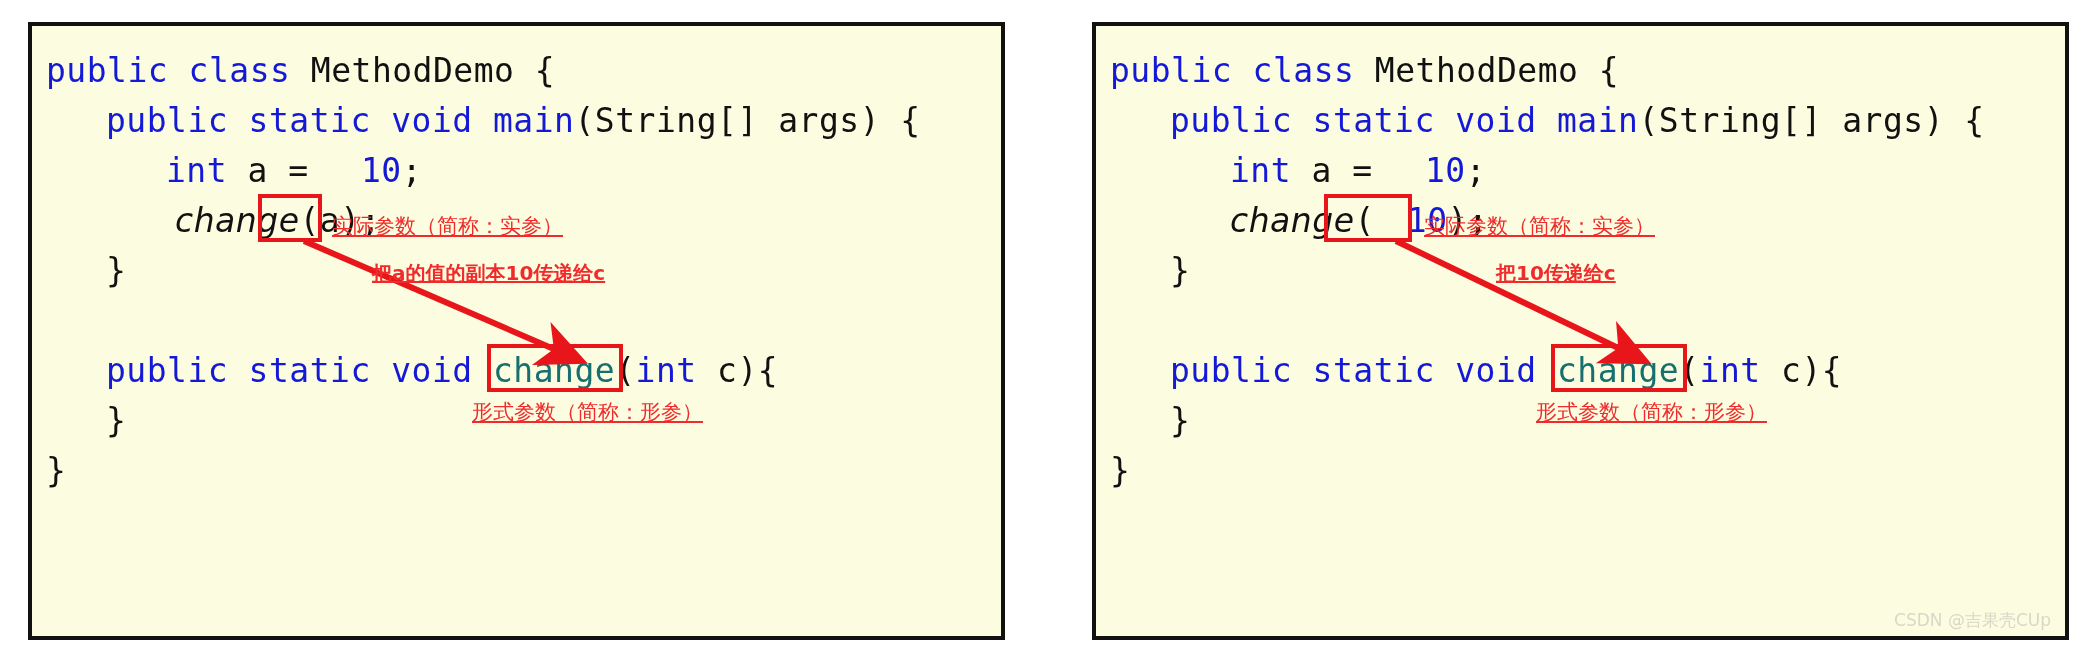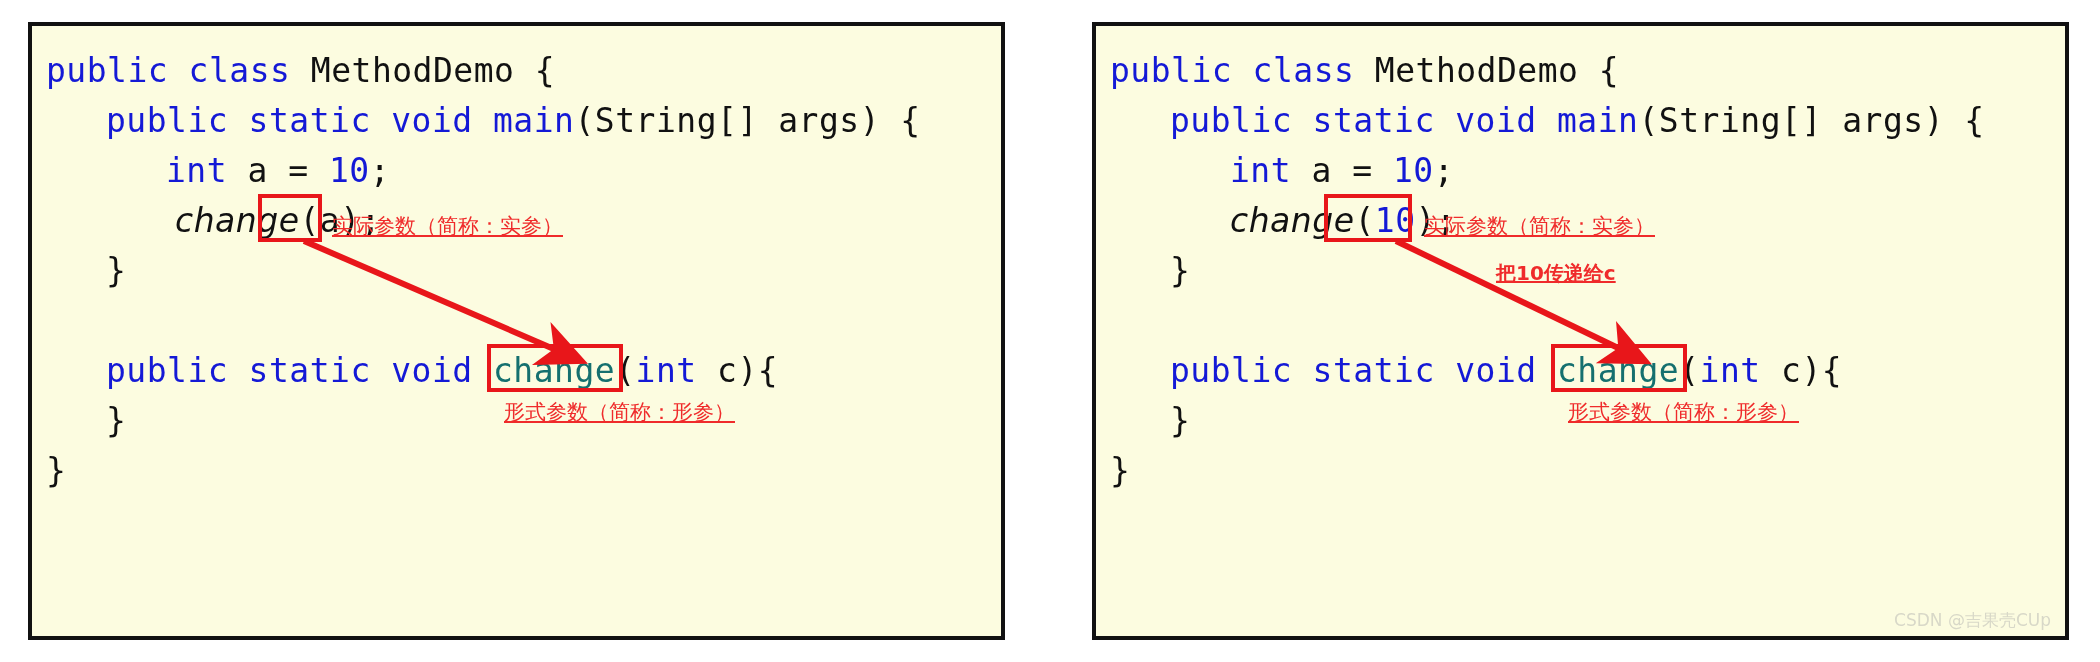--- a/index.html
+++ b/index.html
@@ -47,21 +47,21 @@
   .line {
     position: absolute;
     left: 0;
     white-space: pre;
     font-family: "DejaVu Sans Mono", monospace;
     font-size: 33px;
     letter-spacing: 0.5px;
   }
 
   .kw      { color: #1419d6; }
-  .num     { color: #1419d6; }
+  .num     { color: #1419d6; margin-left: 32px; }
   .mth     { color: #15706f; }
   .plain   { color: #111111; }
   .ital    { color: #111111; font-style: italic; font-family: "DejaVu Sans", sans-serif; font-weight: 500; }
 
   
   .redbox {
     position: absolute;
     border: 4px solid #e8161a;
     box-sizing: border-box;
     background: transparent;
@@ -70,21 +70,21 @@
   
   .anno {
     position: absolute;
     color: #ef2b2b;
     font-family: "DejaVu Sans", sans-serif;
     white-space: nowrap;
     text-decoration: underline;
   }
   .anno-param   { font-size: 21px; }
   .anno-arrow   { font-size: 20px; font-weight: 600; }
-  .anno-formal  { font-size: 21px; margin-left: 32px; }
+  .anno-formal  { font-size: 21px; }
 
   .arrow-svg {
     position: absolute;
     left: 0; top: 0;
     width: 977px;
     height: 618px;
     overflow: visible;
     pointer-events: none;
   }
 
@@ -131,20 +131,21 @@
     <svg class="arrow-svg" viewBox="0 0 977 618">
       <defs>
         <marker id="ah-left" markerWidth="9" markerHeight="9" refX="6.5" refY="4.5" orient="auto">
           <path d="M0,0.6 L8.5,4.5 L0,8.4 L2.3,4.5 Z" fill="#e8161a"></path>
         </marker>
       </defs>
       <line x1="272" y1="215" x2="545" y2="333" stroke="#e8161a" stroke-width="6" marker-end="url(#ah-left)"></line>
     </svg>
 
     <div class="anno anno-param" style="left:300px; top:186px;">实际参数（简称：实参）</div>
+    <div class="anno anno-arrow" style="left:340px; top:234px;">把a的值的副本10传递给c</div>
     <div class="anno anno-formal" style="left:440px; top:372px;">形式参数（简称：形参）</div>
   </div>
 
   <div class="panel panel-right">
 
     <div class="code-layer">
 
       <div class="line" style="top:28px; left:14px;"><span class="kw">public class </span><span class="plain">MethodDemo {</span></div>
 
       <div class="line" style="top:78px; left:74px;"><span class="kw">public static void </span><span class="kw">main</span><span class="plain">(String[] args) {</span></div>

